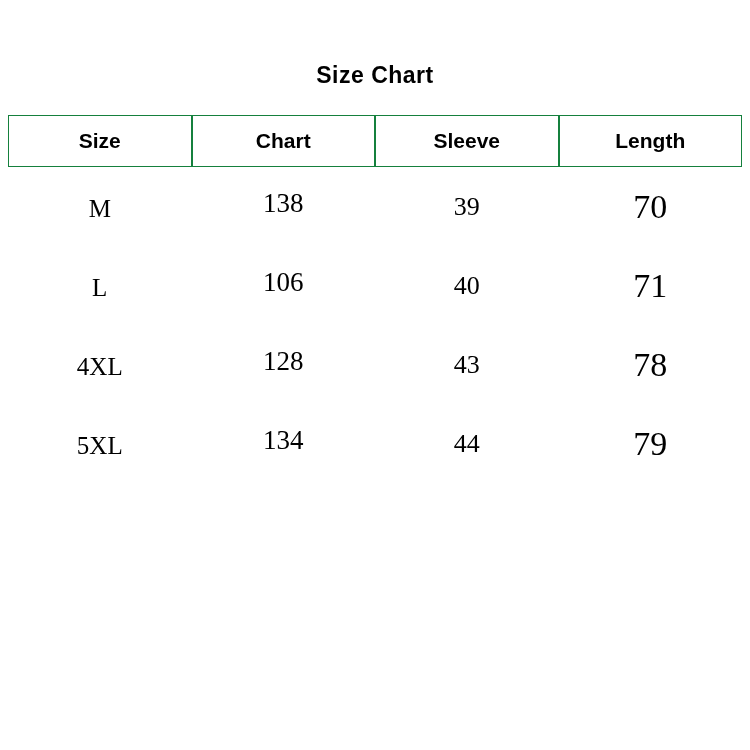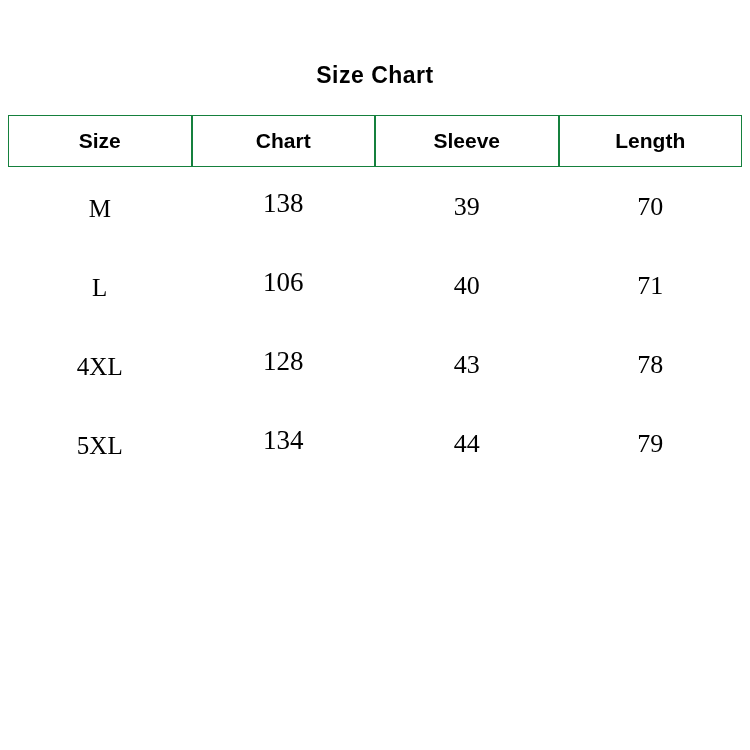--- a/index.html
+++ b/index.html
@@ -66,21 +66,21 @@
     padding-top: 6px;
   }
   table.size-table td.col-bust {
     font-size: 27px;
     padding-bottom: 8px;
   }
   table.size-table td.col-sleeve {
     font-size: 26px;
   }
   table.size-table td.col-length {
-    font-size: 26px;
+    font-size: 34px;
     padding-top: 2px;
   }
 </style>
 </head>
 <body>
 
 <div class="page">
 
   <h1 class="chart-title">Size Chart</h1>
 

